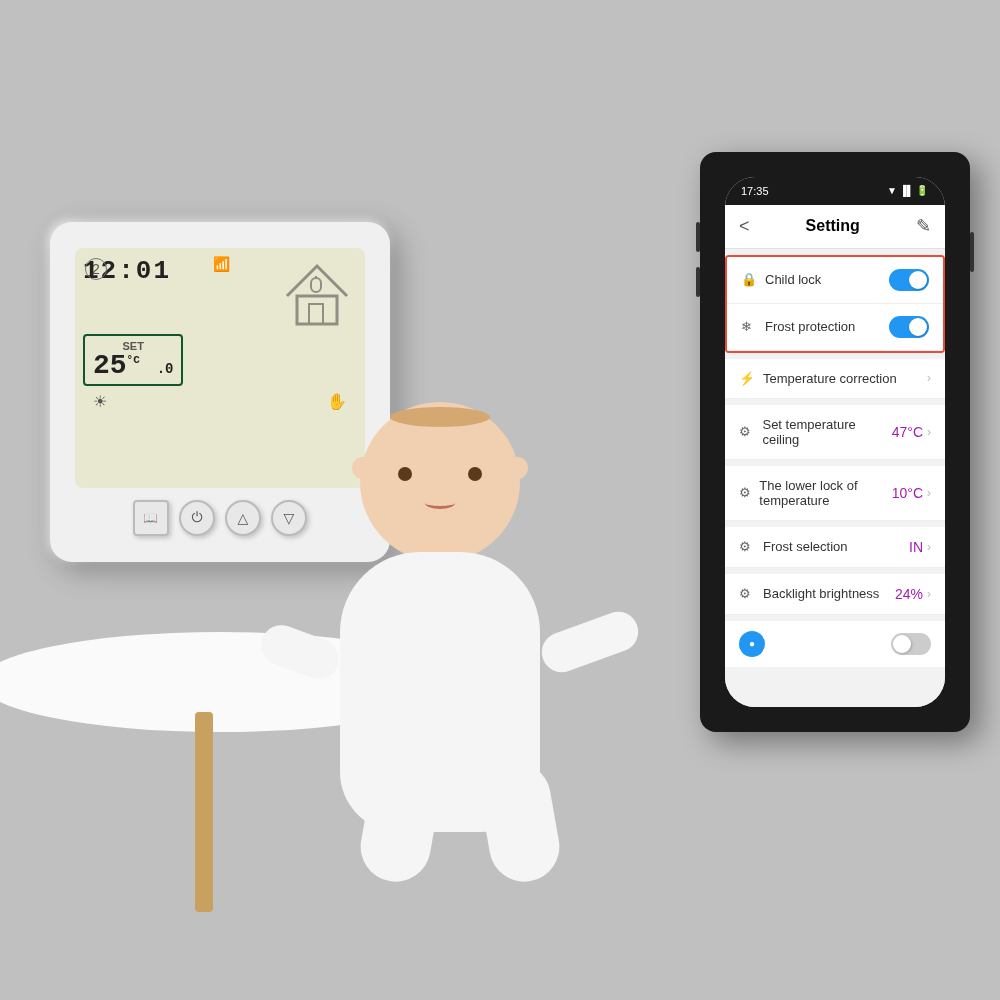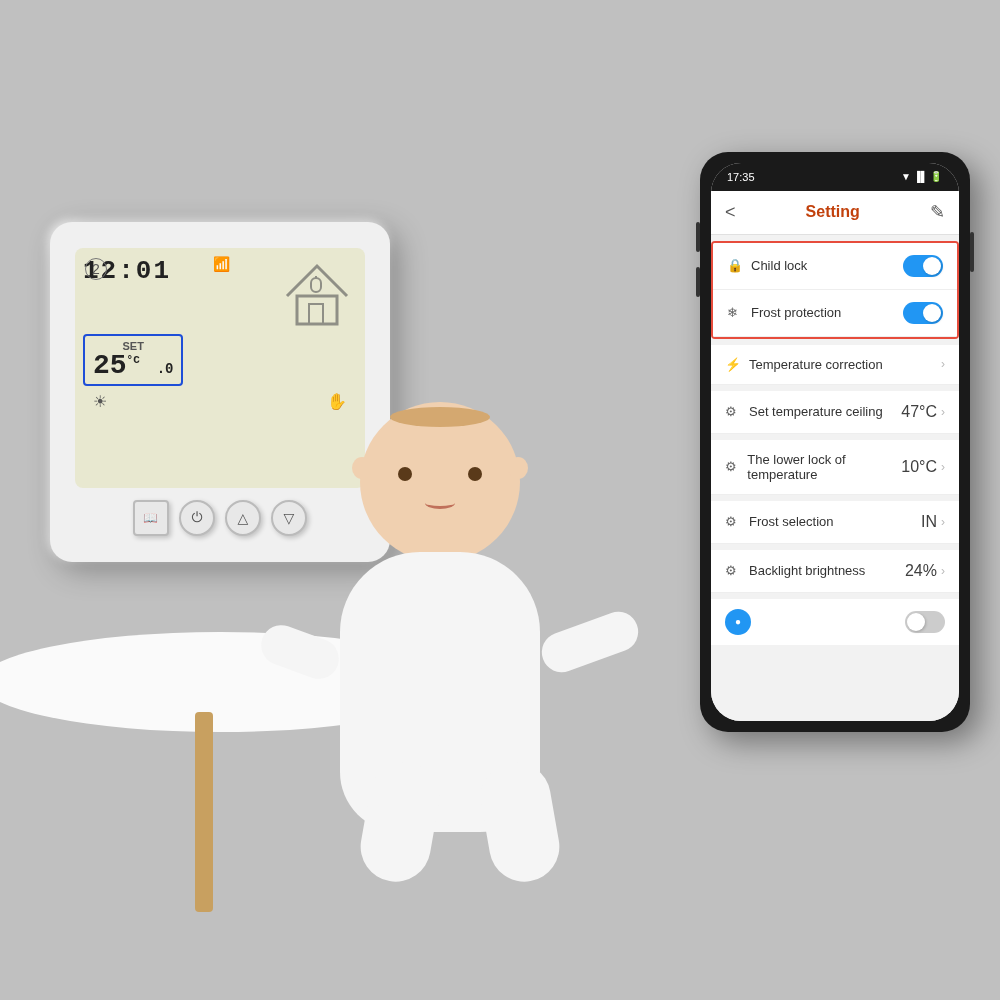--- a/index.html
+++ b/index.html
@@ -98,21 +98,21 @@
     }
 
     .screen-bottom {
       display: flex;
       gap: 8px;
       align-items: center;
       margin-top: 4px;
     }
 
     .set-box {
-      border: 2px solid #1d4ed8;
+      border: 2px solid #14532d;
       border-radius: 4px;
       padding: 4px 8px;
       text-align: center;
     }
 
     .set-label {
       font-size: 11px;
       color: #555;
       font-weight: bold;
     }
@@ -167,22 +167,22 @@
       right: 10px;
       top: 0px;
       width: 290px;
       z-index: 5;
     }
 
     .phone {
       width: 270px;
       height: 580px;
       background: #1a1a1a;
-      border-radius: 28px;
-      padding: 11px;
+      border-radius: 16px;
+      padding: 25px;
       box-shadow: 10px 10px 30px rgba(0,0,0,0.4);
       position: relative;
     }
 
     .phone-screen {
       width: 100%;
       height: 100%;
       background: #f2f2f2;
       border-radius: 30px;
       overflow: hidden;
@@ -207,21 +207,21 @@
       display: flex;
       align-items: center;
       justify-content: space-between;
       padding: 0 14px;
       border-bottom: 1px solid #e0e0e0;
     }
 
     .phone-app-title {
       font-size: 16px;
       font-weight: 600;
-      color: #c2410c;
+      color: #000000;
     }
 
     .phone-app-icon {
       font-size: 18px;
       color: #555;
     }
 
     .phone-content {
       flex: 1;
       background: #f2f2f2;
@@ -304,22 +304,22 @@
       left: 2px;
       box-shadow: 1px 1px 3px rgba(0,0,0,0.2);
     }
 
     .settings-section {
       background: white;
       margin: 6px 0 0 0;
     }
 
     .row-value {
-      font-size: 16px;
-      color: #404040;
+      font-size: 14px;
+      color: #a21caf;
     }
 
     .row-chevron {
       font-size: 12px;
       color: #bbb;
       margin-left: 2px;
     }
 
     .row-right {
       display: flex;

